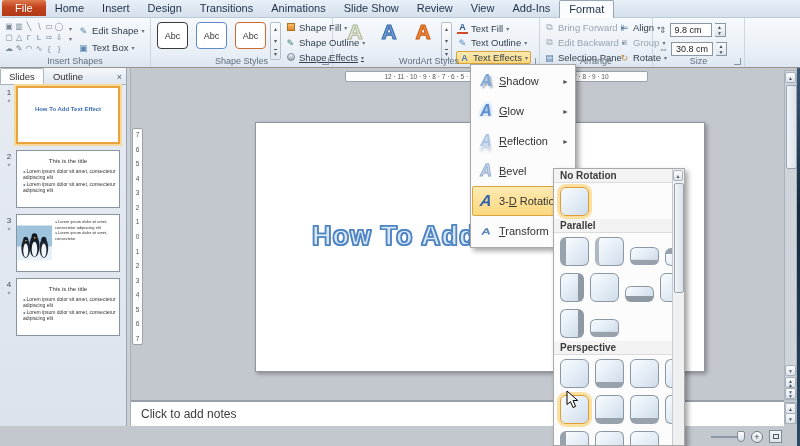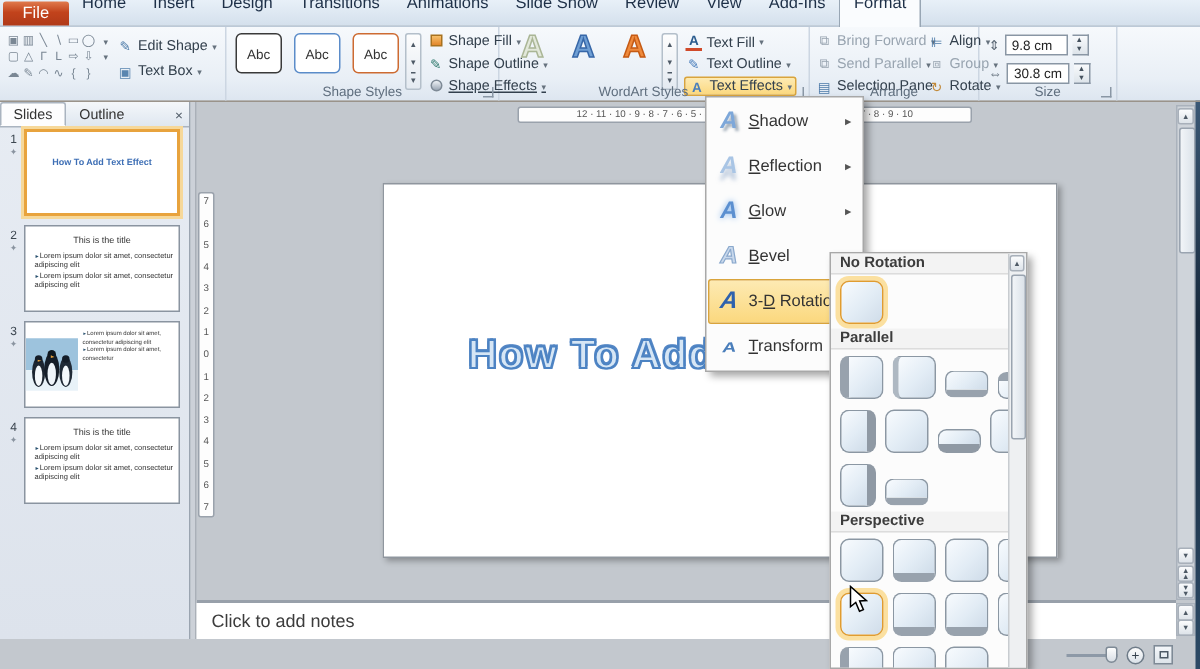--- a/index.html
+++ b/index.html
@@ -3,21 +3,21 @@
 <meta charset="utf-8">
 <style>
   html,body{margin:0;padding:0;}
   #app{position:relative;width:800px;height:446px;overflow:hidden;background:#c3c8ce;
        font-family:"Liberation Sans",sans-serif;-webkit-font-smoothing:antialiased;}
   #app *{box-sizing:border-box;}
 
   
   .tabbar{position:absolute;left:0;top:0;width:800px;height:18px;
           background:linear-gradient(#e8f0f8,#d4e0ec);border-bottom:1px solid #bcc9d7;
-          display:flex;align-items:center;z-index:5;}
+          display:flex;align-items:flex-start;z-index:5;}
   .tab{font-size:11px;color:#1e3048;padding:2px 9px 16px;cursor:default;white-space:nowrap;}
   .tab.file{background:linear-gradient(#e07a4d,#c2431c 45%,#b03a19);color:#fff;
             border-radius:2px 2px 0 0;margin-left:2px;padding:2px 13px;}
   .tab.active{background:#fafcfe;border:1px solid #98a6b4;border-bottom:none;
               border-radius:2px 2px 0 0;}
   .win-ctrl{position:absolute;top:2px;height:13px;font-size:8px;color:#53606e;
             display:flex;align-items:center;justify-content:center;}
   .ribbon-min{left:734px;width:15px;border:1px solid #aab6c2;border-radius:2px;background:linear-gradient(#fff,#dbe4ee);}
   .help-btn{left:753px;width:14px;height:14px;border-radius:50%;color:#fff;font-weight:bold;font-size:9px;
             background:linear-gradient(#6db2ef,#2b6cb8);border:1px solid #2a5e9e;}
@@ -207,20 +207,21 @@
       <div class="rbtn" style="left:78px;top:7px;">
         <span class="ico" style="color:#4d7ba8;">✎</span>
         <span>Edit Shape</span>
           <span class="da">▾</span>
       </div>
       <div class="rbtn" style="left:78px;top:24px;">
         <span class="ico" style="color:#5a86b0;">▣</span>
         <span>Text Box</span>
           <span class="da">▾</span>
       </div>
+      <div class="glabel">Insert Shapes</div>
     </div>
 
     <div class="rgroup" style="left:151px;width:182px;">
       <div class="abc-card" style="left:6px;border:1.5px solid #3a3a3a;">Abc</div>
       <div class="abc-card" style="left:45px;border:1.5px solid #5b8cc9;">Abc</div>
       <div class="abc-card" style="left:84px;border:1.5px solid #cd6b32;">Abc</div>
       <div class="gal-col" style="left:119px;">
           <span>▴</span>
           <span>▾</span>
           <span style="border-top:1px solid #4e5a66;">▾</span>
@@ -273,21 +274,21 @@
     </div>
 
     <div class="rgroup" style="left:540px;width:113px;">
       <div class="rbtn disabled" style="left:4px;top:4px;">
         <span class="ico">⧉</span>
         <span>Bring Forward</span>
           <span class="da">▾</span>
       </div>
       <div class="rbtn disabled" style="left:4px;top:19px;">
         <span class="ico">⧉</span>
-        <span>Send Parallel</span>
+        <span>Edit Backward</span>
           <span class="da">▾</span>
       </div>
       <div class="rbtn" style="left:4px;top:34px;">
         <span class="ico" style="color:#4d7ba8;">▤</span>
         <span>Selection Pane</span>
       </div>
       <div class="rbtn" style="left:79px;top:4px;">
         <span class="ico" style="color:#4d7ba8;">⊫</span>
         <span>Align</span>
           <span class="da">▾</span>
@@ -426,27 +427,27 @@
       </span>
   </div>
 
   <div class="fx-menu">
     <div class="fx-item">
       <span class="fx-ico fx-shadow"></span>
       <span class="fx-label"><span></span><span class="key">S</span><span>hadow</span></span>
       <span class="fx-arrow">►</span>
     </div>
     <div class="fx-item">
+      <span class="fx-ico fx-glow"></span>
+      <span class="fx-label"><span></span><span class="key">G</span><span>low</span></span>
+      <span class="fx-arrow">►</span>
+    </div>
+    <div class="fx-item">
       <span class="fx-ico fx-reflect"></span>
       <span class="fx-label"><span></span><span class="key">R</span><span>eflection</span></span>
-      <span class="fx-arrow">►</span>
-    </div>
-    <div class="fx-item">
-      <span class="fx-ico fx-glow"></span>
-      <span class="fx-label"><span></span><span class="key">G</span><span>low</span></span>
       <span class="fx-arrow">►</span>
     </div>
     <div class="fx-item">
       <span class="fx-ico fx-bevel"></span>
       <span class="fx-label"><span></span><span class="key">B</span><span>evel</span></span>
       <span class="fx-arrow">►</span>
     </div>
     <div class="fx-item hl">
       <span class="fx-ico fx-rot"></span>
       <span class="fx-label"><span>3-</span><span class="key">D</span><span> Rotation</span></span>

